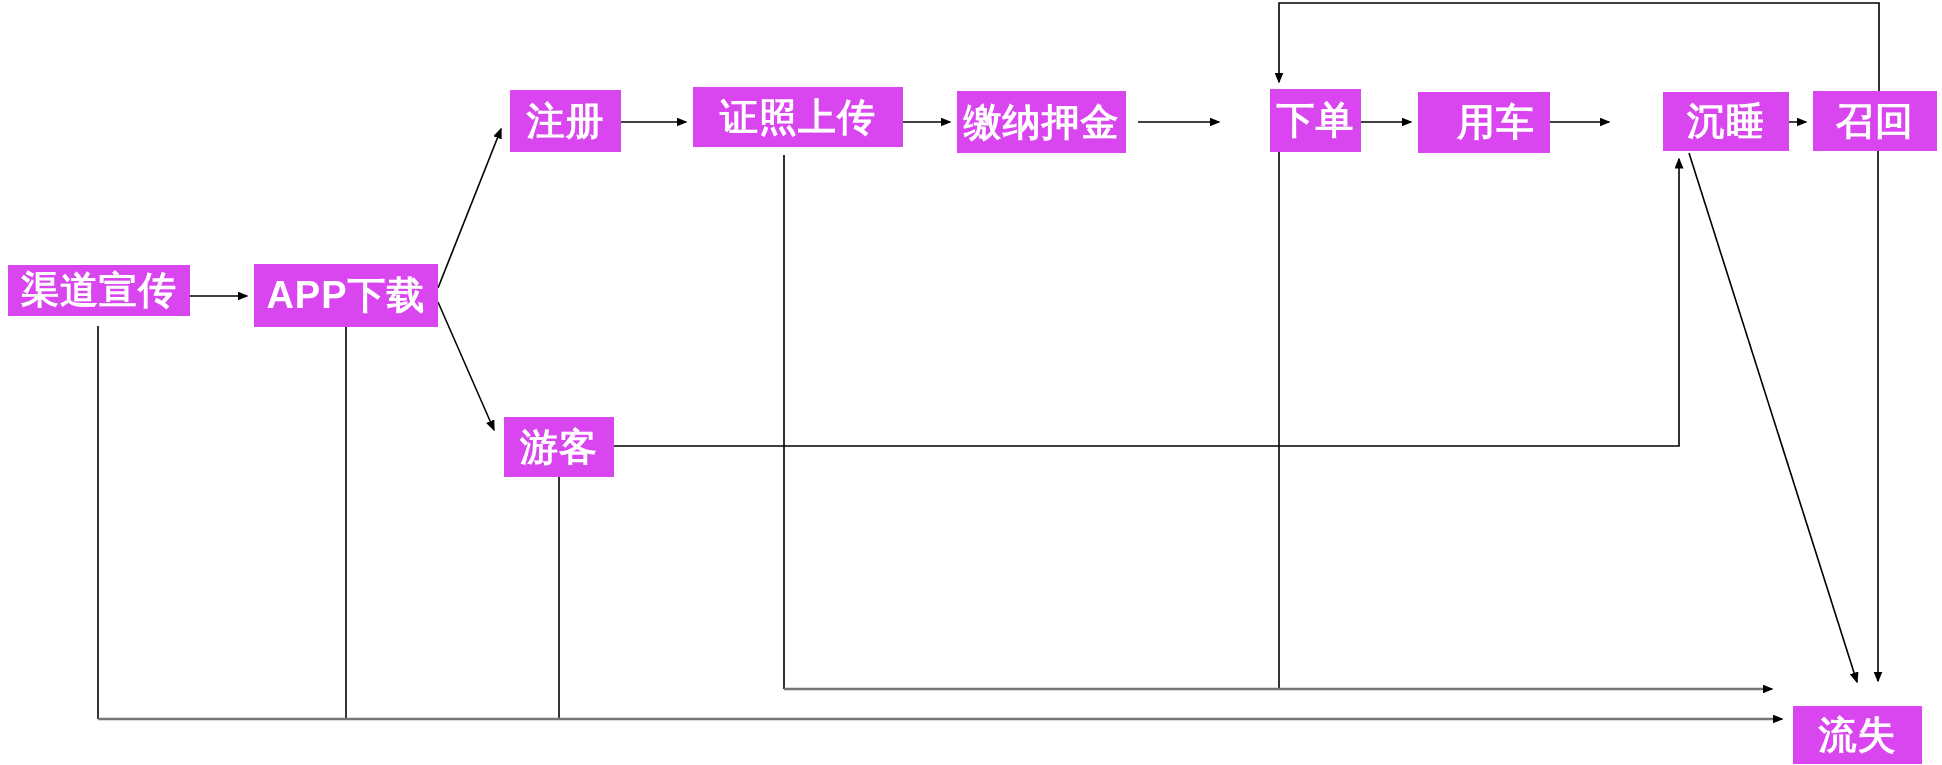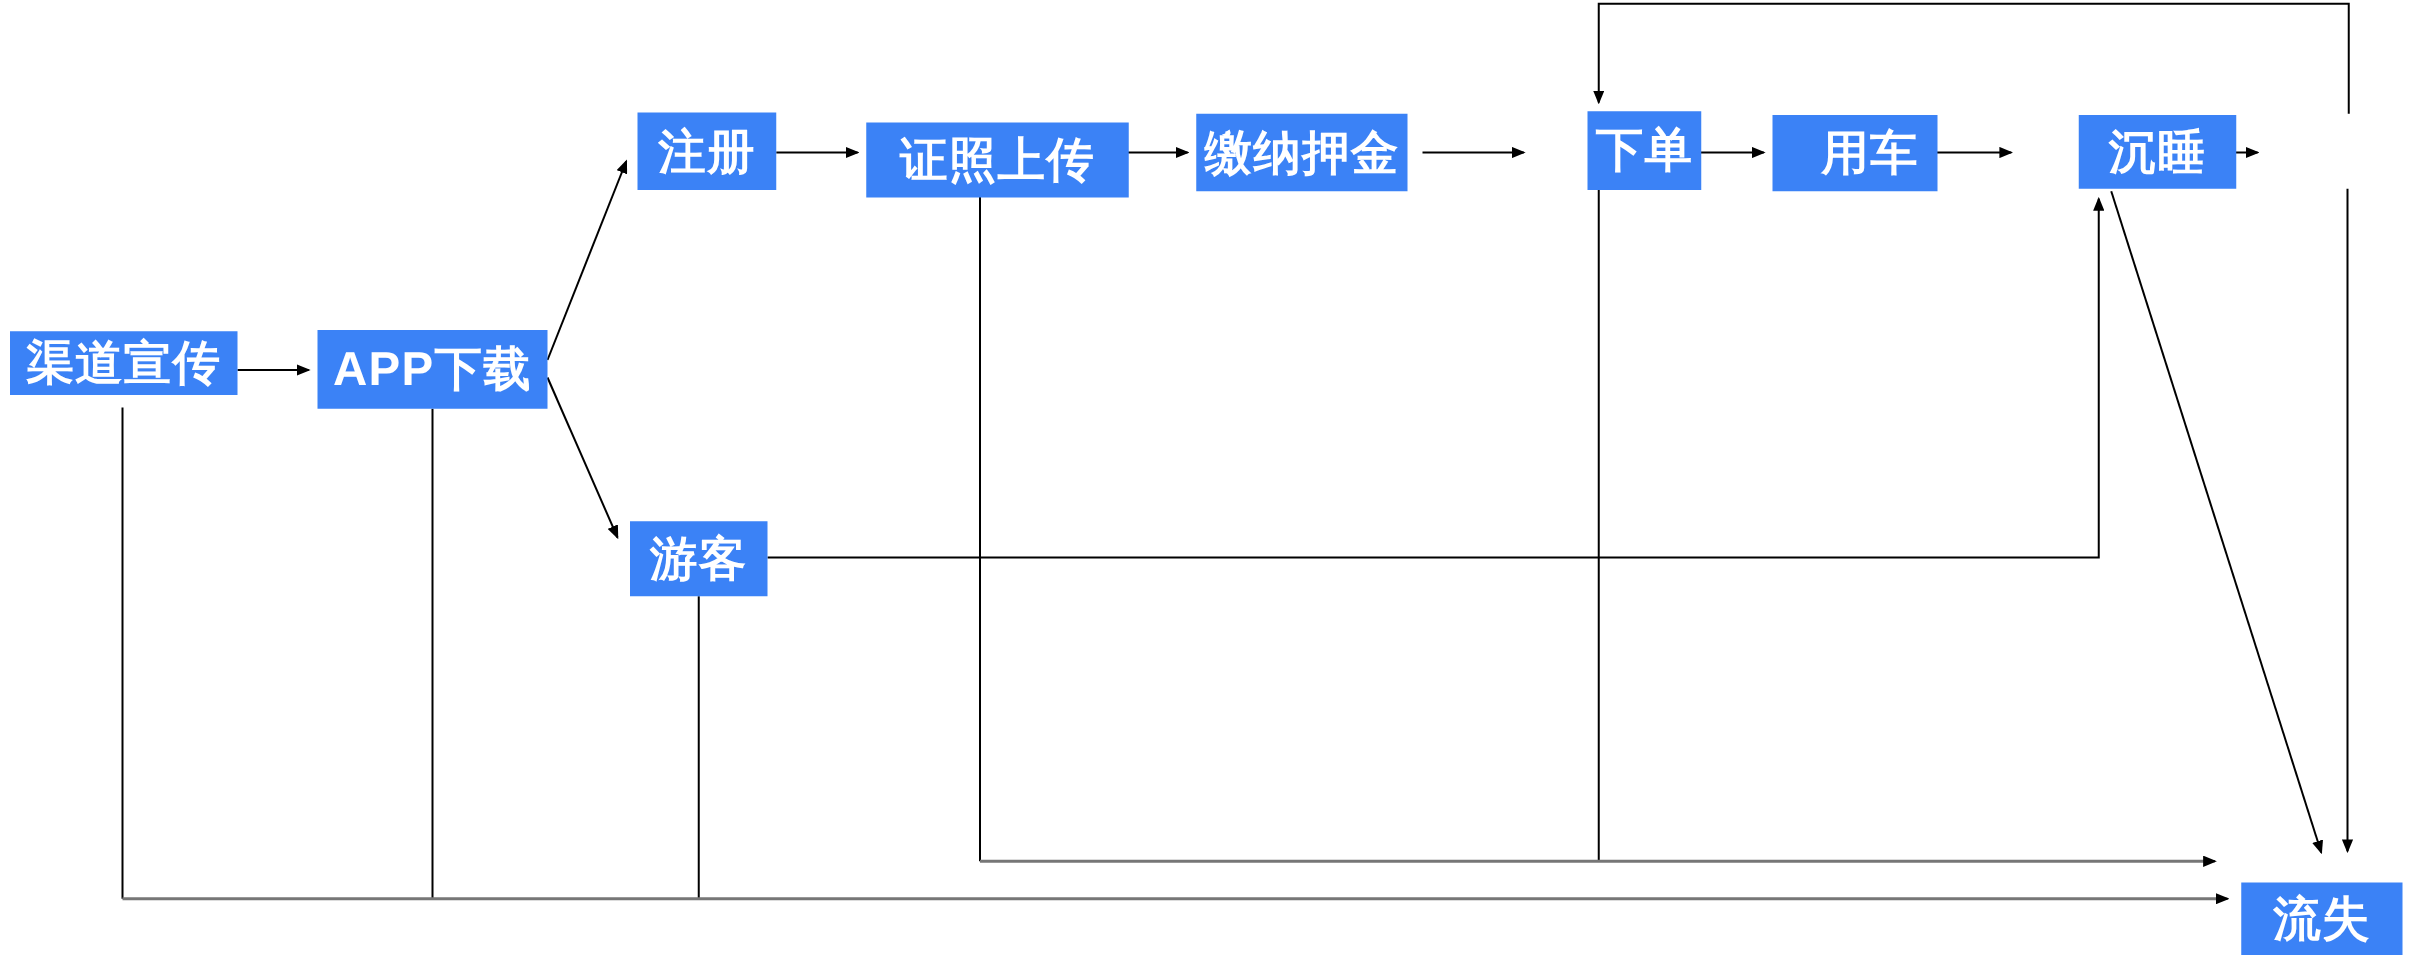--- a/index.html
+++ b/index.html
@@ -19,21 +19,21 @@
     position: absolute;
     left: 0;
     top: 0;
     width: 1942px;
     height: 765px;
     z-index: 1;
   }
   .node {
     position: absolute;
     z-index: 2;
-    background: #3b82f6;
+    background: #d946ef;
     color: #ffffff;
     display: flex;
     align-items: center;
     justify-content: center;
     font-size: 38px;
     font-weight: 700;
     letter-spacing: 1px;
     white-space: nowrap;
     user-select: none;
   }
@@ -100,40 +100,43 @@
   </div>
 
   <div class="node" style="left:254px; top:264px; width:184px; height:63px;text-align:center;">
     <span>APP下载</span>
   </div>
 
   <div class="node" style="left:510px; top:90px;  width:111px; height:62px;">
     <span>注册</span>
   </div>
 
-  <div class="node" style="left:693px; top:98px;  width:210px; height:60px;">
+  <div class="node" style="left:693px; top:87px;  width:210px; height:60px;">
     <span>证照上传</span>
   </div>
 
   <div class="node" style="left:957px; top:91px;  width:169px; height:62px;">
     <span>缴纳押金</span>
   </div>
 
   <div class="node" style="left:1226px;top:89px;  width:91px; height:63px;margin-left:44px;">
     <span>下单</span>
   </div>
 
   <div class="node" style="left:1418px;top:92px;  width:108px; height:61px;padding-left:24px;">
     <span>用车</span>
   </div>
 
   <div class="node" style="left:1616px;top:92px;  width:126px; height:59px;margin-left:47px;">
     <span>沉睡</span>
   </div>
 
+  <div class="node" style="left:1813px;top:91px;  width:124px; height:60px;">
+    <span>召回</span>
+  </div>
 
   <div class="node" style="left:504px; top:417px; width:110px; height:60px;">
     <span>游客</span>
   </div>
 
   <div class="node" style="left:1793px;top:690px; width:129px; height:58px;margin-top:16px;">
     <span>流失</span>
   </div>
 
 </div>

